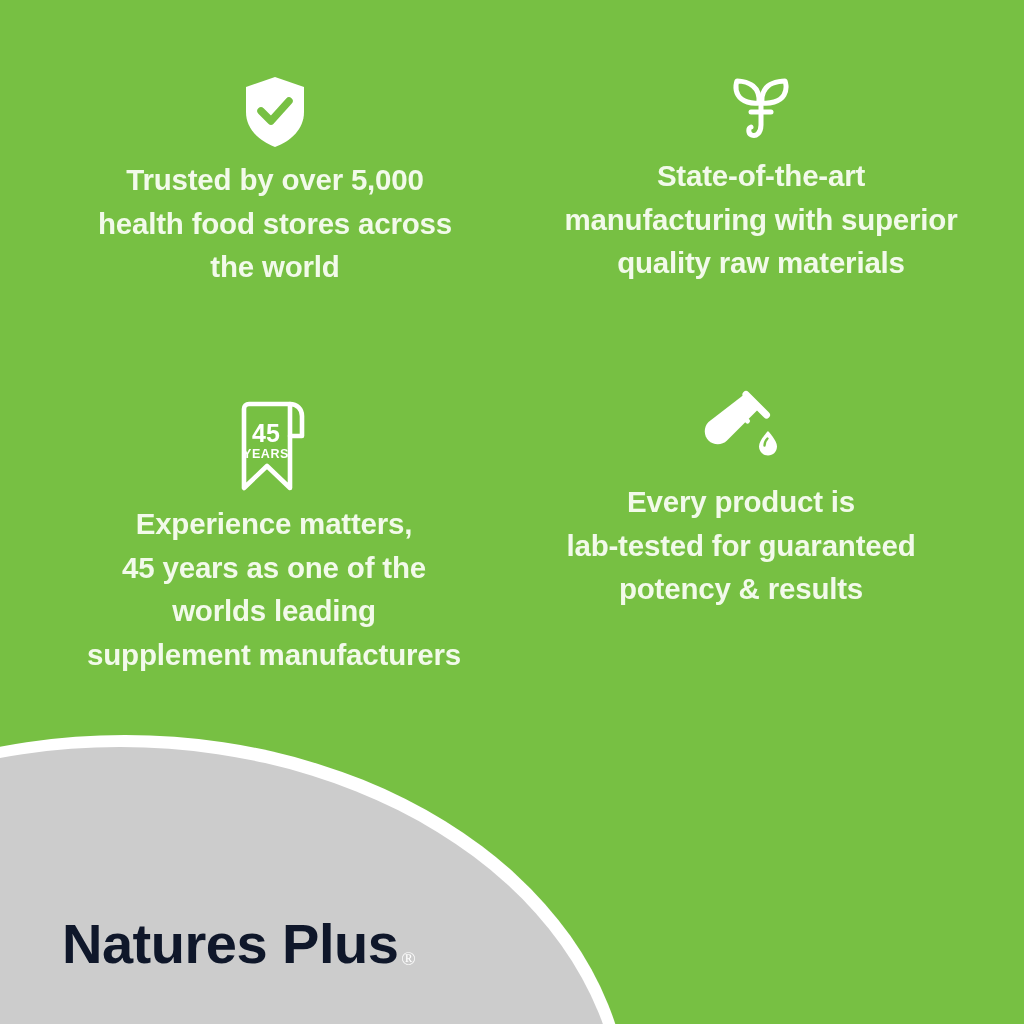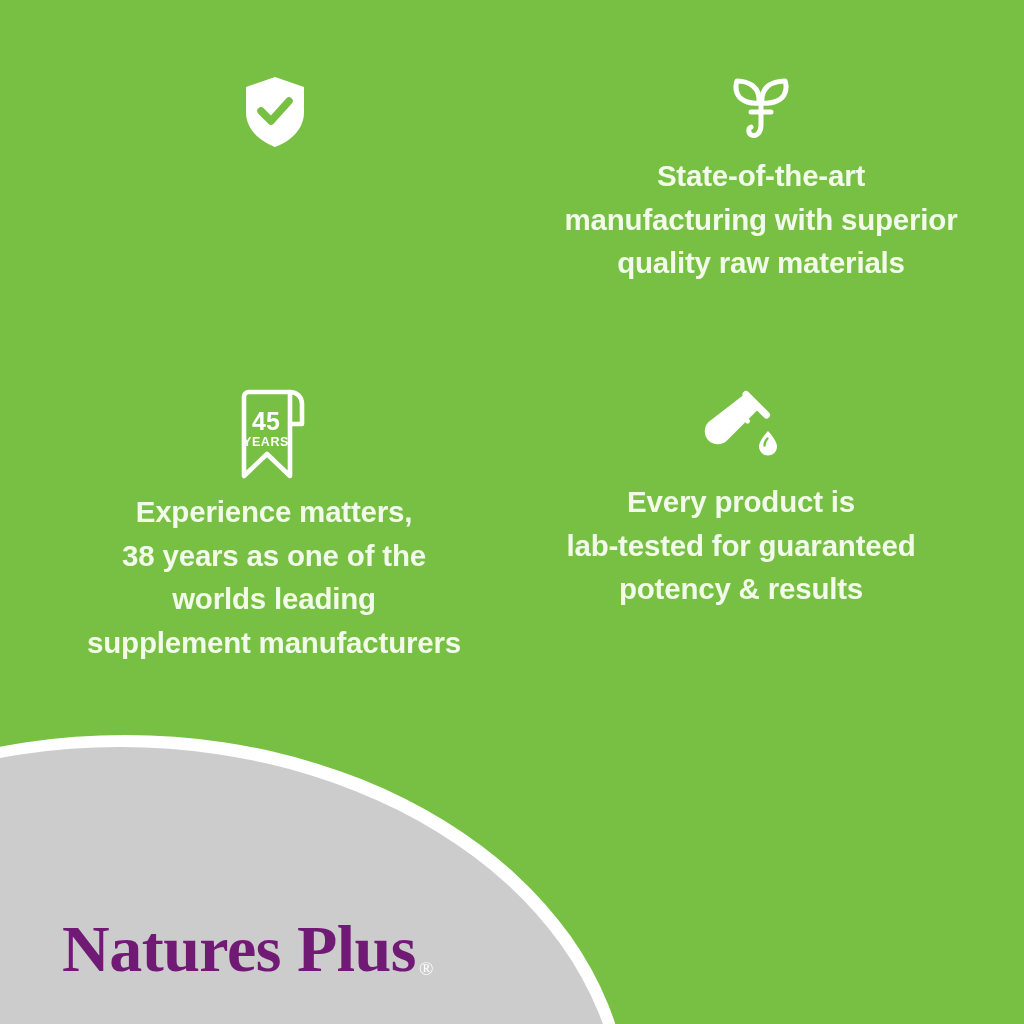--- a/index.html
+++ b/index.html
@@ -51,25 +51,25 @@
   
   .logo-wrap {
     position: absolute;
     left: 62px;
     top: 916px;
     z-index: 5;
     display: flex;
     align-items: flex-end;
   }
   .logo-text {
-    font-family: Liberation Serif, serif;
+    font-family: Liberation Sans, sans-serif;
     font-weight: 700;
-    font-size: 66px;
+    font-size: 56px;
     line-height: 1;
-    color: #701a75;
+    color: #0f172a;
     letter-spacing: -0.5px;
     white-space: nowrap;
   }
   .logo-reg {
     font-family: "Liberation Serif", serif;
     font-size: 19px;
     color: #ffffff;
     margin-left: 3px;
     margin-bottom: 4px;
     line-height: 1;
@@ -102,21 +102,21 @@
     font-size: 29.5px;
     line-height: 1.48;
     font-weight: 600;
     letter-spacing: -0.2px;
     white-space: pre-line;
   }
 
   
   #cell-trusted   { left: 40px;  top: 76px;  width: 470px; }
   #cell-manufact  { left: 520px; top: 72px;  width: 482px; }
-  #cell-experience{ left: 36px;  top: 388px; width: 476px; }
+  #cell-experience{ left: 36px;  top: 400px; width: 476px; }
   #cell-labtested { left: 502px; top: 388px; width: 478px; }
   #cell-usa       { left: 600px; top: 718px; width: 390px; }
 
   svg { display: block; }
 </style>
 </head>
 <body>
 
 <div id="canvas">
 
@@ -130,20 +130,23 @@
 
   <div class="grid">
 
     <div class="cell" id="cell-trusted">
       <div class="cell-icon">
         <svg width="62" height="72" viewBox="0 0 62 72" aria-hidden="true">
           <path d="M31 1 L60 11 L60 36 C60 53 47 65 31 71 C15 65 2 53 2 36 L2 11 Z" fill="#ffffff"></path>
           <path d="M17 35 L27 45 L45 25" fill="none" stroke="#77c043" stroke-width="7.5" stroke-linecap="round" stroke-linejoin="round"></path>
         </svg>
       </div>
+      <div class="cell-text">Trusted by over 5,000
+health food stores across
+the world</div>
     </div>
 
     <div class="cell" id="cell-manufact">
       <div class="cell-icon">
         <svg width="66" height="72" viewBox="0 0 66 72" aria-hidden="true">
           <g fill="none" stroke="#ffffff" stroke-width="5" stroke-linecap="round" stroke-linejoin="round">
 
             <path d="M31 31 C24 32 14 30 10 23 C6 16 9 9 9 9 C9 9 19 9 25 14 C30 18 31.5 25 31 31 Z"></path>
 
             <path d="M34 31 C41 32 52 30 56 23 C60 16 57 9 57 9 C57 9 46 9 40 14 C35 18 33.5 25 34 31 Z"></path>
@@ -166,21 +169,21 @@
 
             <path d="M10 9 C10 6 12 4 15 4 L56 4 L56 88 L33 66 L10 88 Z"></path>
 
             <path d="M56 4 C63 4 68 9 68 16 L68 36 L56 36"></path>
           </g>
           <text x="32" y="42" text-anchor="middle" font-family="Liberation Sans, sans-serif" font-size="25" font-weight="bold" fill="#ffffff">45</text>
           <text x="32" y="58" text-anchor="middle" font-family="Liberation Sans, sans-serif" font-size="12.5" font-weight="bold" letter-spacing="0.6" fill="#ffffff">YEARS</text>
         </svg>
       </div>
       <div class="cell-text">Experience matters,
-38 years as one of the
+45 years as one of the
 worlds leading
 supplement manufacturers</div>
     </div>
 
     <div class="cell" id="cell-labtested">
       <div class="cell-icon">
         <svg width="78" height="82" viewBox="0 0 78 82" aria-hidden="true">
           <g fill="#ffffff">
 
             <path d="M41.5 7 L56 21.5 L25 52.5 C20 57.5 11.5 57.5 6.5 52.5

